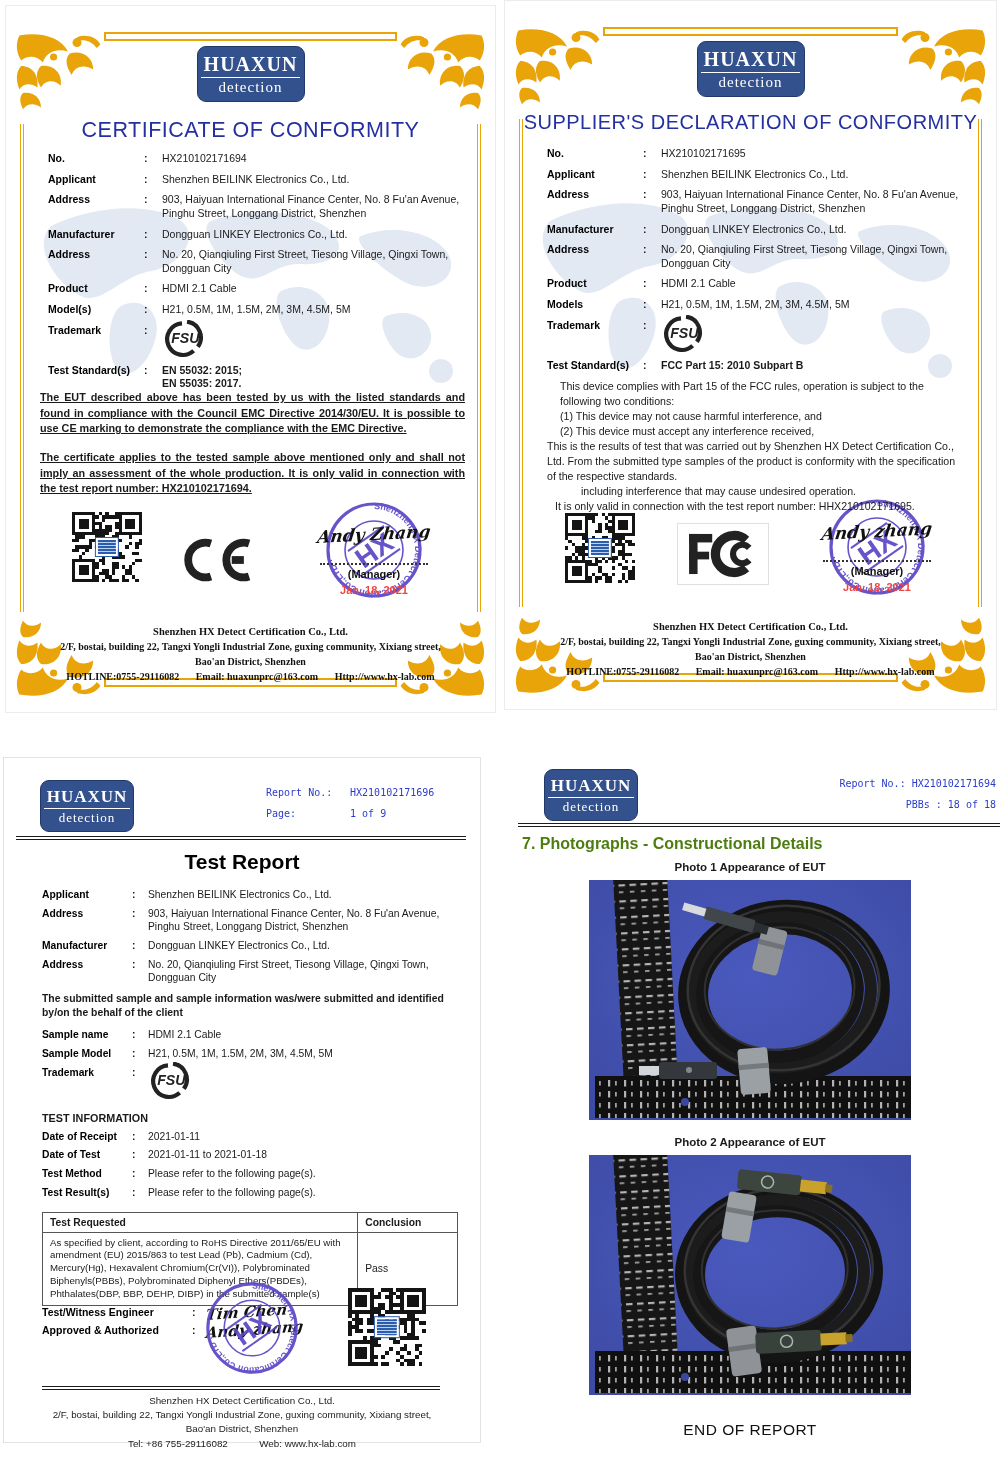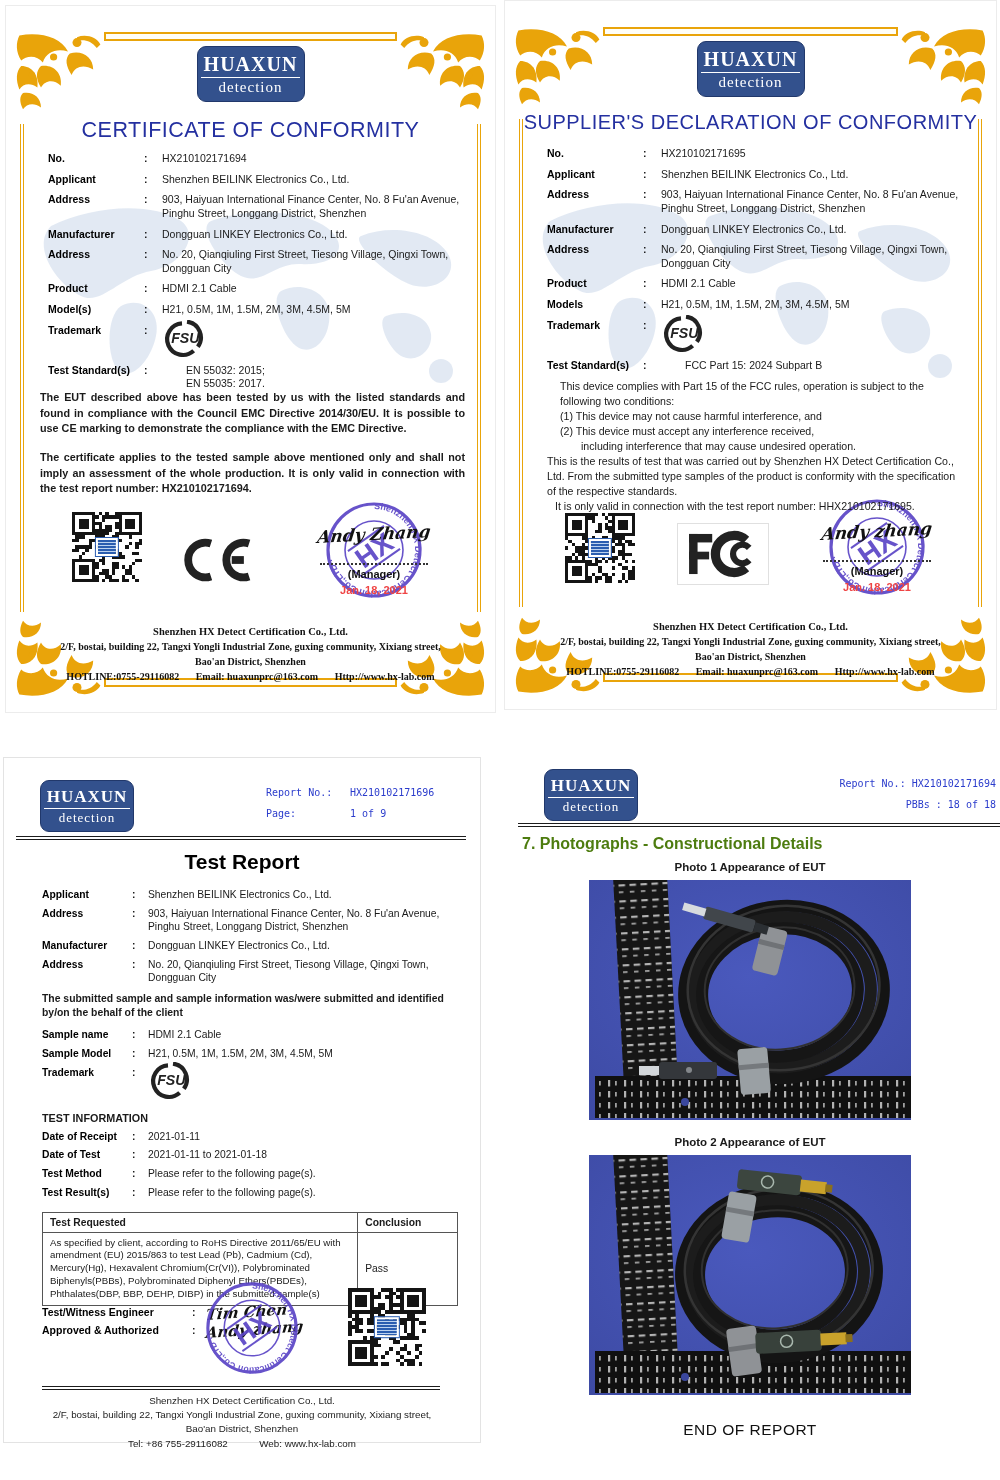--- a/index.html
+++ b/index.html
@@ -46,26 +46,26 @@
 
   .mapbg { position:absolute; left:25px; top:140px; width:440px; height:300px; opacity:.55; z-index:0; }
 
   .cert-fields { position:absolute; top:146px; left:42px; right:30px; z-index:1; }
   .frow { display:grid; grid-template-columns:96px 18px 1fr; margin-bottom:7px;
           font-size:10.5px; line-height:1.3; }
   .flabel { font-weight:bold; color:#000; }
   .fcolon { font-weight:bold; }
   .fcolon::after { content:":"; }
   .fvalue { color:#1a1a1a; }
-  .fvalue.bold { font-weight:normal;margin-left:24px; }
+  .fvalue.bold { font-weight:bold; }
   .frow.tm { align-items:flex-start; margin-bottom:4px; }
 
   .fsu { width:50px; height:40px; margin-top:-4px; }
 
-  .cert-paras { position:absolute; top:384px; left:34px; right:30px; z-index:1; }
+  .cert-paras { position:absolute; top:384px; left:34px; right:30px; z-index:1;text-decoration:underline; }
   .cert-paras p { font-size:10.8px; font-weight:bold; line-height:1.45; text-align:justify; margin-bottom:13px; }
 
   .fcc-block { position:absolute; top:378px; left:42px; right:32px; z-index:1; font-size:10.6px; line-height:1.42; }
   .fcc-block .st { display:block; }
   .ind1 { padding-left:13px; } .ind2 { padding-left:34px; } .ind3 { padding-left:8px; }
 
   
   .qr-wrap { position:absolute; background:#fff; }
   .qr { display:grid; width:100%; height:100%; grid-template-columns:repeat(21,1fr); grid-auto-rows:1fr; background:#fff; }
   .qr i { display:block; }
@@ -812,30 +812,30 @@
           <span class="fcolon"></span>
         <svg class="fsu" viewBox="0 0 60 48">
           <path d="M24,4 a19,19 0 1 0 14,33" fill="none" stroke="#222" stroke-width="5"></path>
           <path d="M30,2 a19,19 0 0 1 13,30" fill="none" stroke="#222" stroke-width="5"></path>
           <text x="11" y="27" font-size="17" font-weight="bold" font-style="italic" fill="#222">FSU</text>
         </svg>
       </div>
       <div class="frow">
         <span class="flabel">Test Standard(s)</span>
           <span class="fcolon"></span>
-        <span class="fvalue bold">FCC Part 15: 2024 Subpart B</span>
+        <span class="fvalue bold">FCC Part 15: 2010 Subpart B</span>
       </div>
     </div>
 
     <div class="fcc-block">
       <span class="st ind1">This device complies with Part 15 of the FCC rules, operation is subject to the following two conditions:</span>
       <span class="st ind1">(1) This device may not cause harmful interference, and</span>
       <span class="st ind1">(2) This device must accept any interference received,</span>
+      <span class="st">This is the results of test that was carried out by Shenzhen HX Detect Certification Co., Ltd. From the submitted type samples of the product is conformity with the specification of the respective standards.</span>
       <span class="st ind2">including interference that may cause undesired operation.</span>
-      <span class="st">This is the results of test that was carried out by Shenzhen HX Detect Certification Co., Ltd. From the submitted type samples of the product is conformity with the specification of the respective standards.</span>
       <span class="st ind3">It is only valid in connection with the test report number: HHX210102171695.</span>
     </div>
 
     <div class="qr-wrap" style="left:60px; top:512px; width:70px; height:70px;">
         <div class="qr">
           <i class="b"></i>
           <i class="b"></i>
           <i class="b"></i>
           <i class="b"></i>
           <i class="b"></i>

